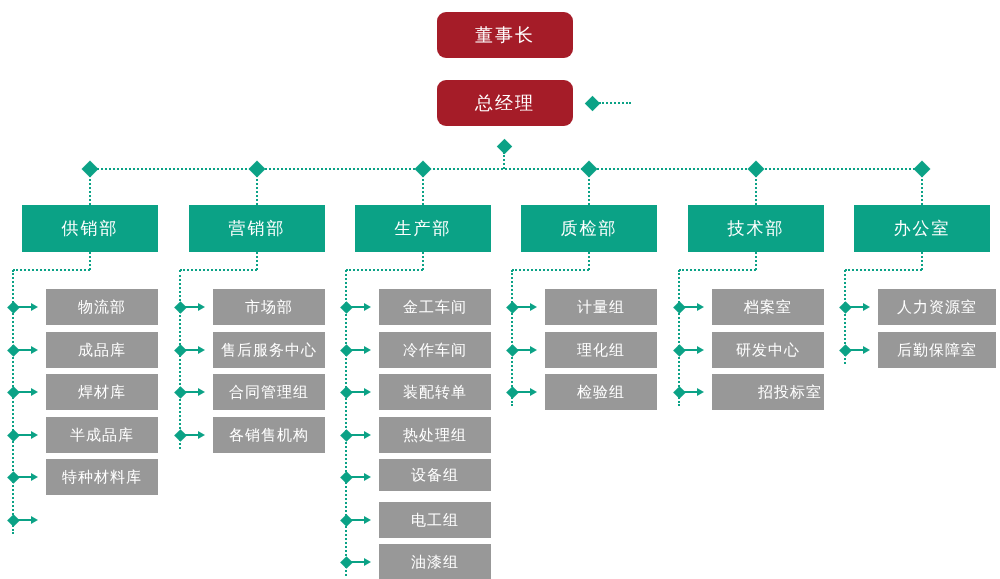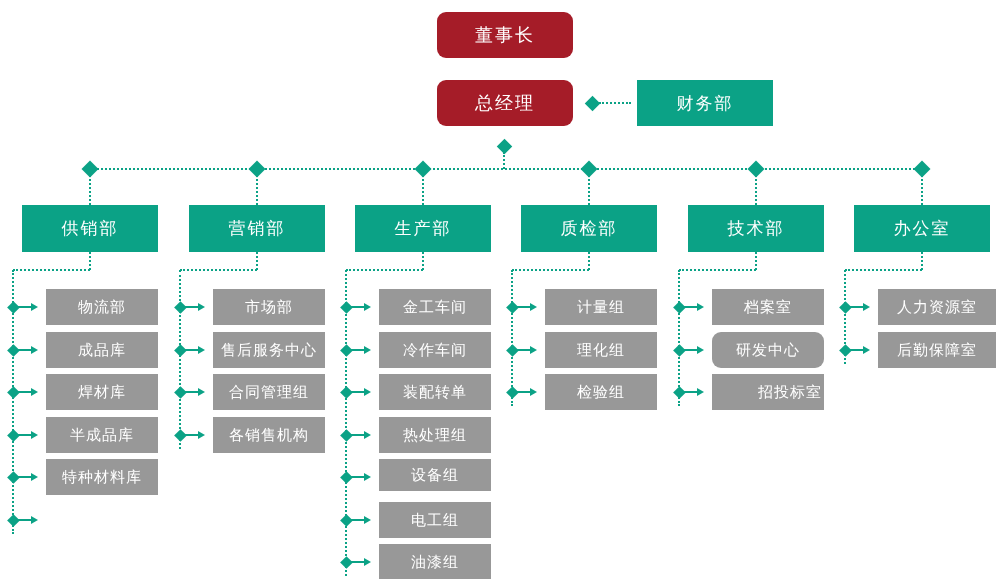--- a/index.html
+++ b/index.html
@@ -65,21 +65,20 @@
     border-top:4px solid transparent;
     border-bottom:4px solid transparent;
   }
 </style>
 </head>
 <body>
 
 <div id="canvas">
   <div class="box red" style="left:437px;top:80px;width:136px;height:46px;">总经理</div>
   <div class="box red" style="left:437px;top:12px;width:136px;height:46px;">董事长</div>
-  <div class="box teal" style="left:637px;top:80px;width:136px;height:46px;">财务部</div>
 <div class="diamond" style="left: 586.5px; top: 97.5px; width: 11px; height: 11px;"></div>
     <div class="dot-h" style="left: 599px; top: 102px; width: 32px;"></div>
     <div class="diamond" style="left: 498.5px; top: 140.5px; width: 11px; height: 11px;"></div>
     <div class="dot-v" style="left: 503px; top: 152px; height: 17px;"></div>
     <div class="dot-h" style="left: 89px; top: 168px; width: 834px;"></div>
     <div class="diamond" style="left: 84px; top: 163px; width: 12px; height: 12px;"></div>
     <div class="dot-v" style="left: 89px; top: 175px; height: 30px;"></div>
     <div class="box teal" style="left: 22px; top: 205px; width: 136px; height: 47px;">供销部</div>
     <div class="dot-v" style="left: 89px; top: 252px; height: 18px;"></div>
     <div class="dot-h" style="left: 13px; top: 269px; width: 77px;"></div>
@@ -187,21 +186,21 @@
     <div class="dot-v" style="left: 755px; top: 252px; height: 18px;"></div>
     <div class="dot-h" style="left: 679px; top: 269px; width: 77px;"></div>
     <div class="dot-v" style="left: 678px; top: 270px; height: 136px;"></div>
     <div class="diamond" style="left: 674.5px; top: 302.5px; width: 9px; height: 9px;"></div>
     <div class="arrow-shaft" style="left: 684px; top: 306px; width: 14px;"></div>
     <div class="arrow-head" style="left: 697px; top: 303px;"></div>
     <div class="box gray" style="left: 712px; top: 289px; width: 112px; height: 36px;">档案室</div>
     <div class="diamond" style="left: 674.5px; top: 345.5px; width: 9px; height: 9px;"></div>
     <div class="arrow-shaft" style="left: 684px; top: 349px; width: 14px;"></div>
     <div class="arrow-head" style="left: 697px; top: 346px;"></div>
-    <div class="box gray" style="left: 712px; top: 332px; width: 112px; height: 36px; border-radius: 9px;">研发中心</div>
+    <div class="box gray" style="left: 712px; top: 332px; width: 112px; height: 36px;">研发中心</div>
     <div class="diamond" style="left: 674.5px; top: 387.5px; width: 9px; height: 9px;"></div>
     <div class="arrow-shaft" style="left: 684px; top: 391px; width: 14px;"></div>
     <div class="arrow-head" style="left: 697px; top: 388px;"></div>
     <div class="box gray" style="left: 712px; top: 374px; width: 112px; height: 36px; padding-left: 44px;">招投标室</div>
     <div class="diamond" style="left: 916px; top: 163px; width: 12px; height: 12px;"></div>
     <div class="dot-v" style="left: 921px; top: 175px; height: 30px;"></div>
     <div class="box teal" style="left: 854px; top: 205px; width: 136px; height: 47px;">办公室</div>
     <div class="dot-v" style="left: 921px; top: 252px; height: 18px;"></div>
     <div class="dot-h" style="left: 845px; top: 269px; width: 77px;"></div>
     <div class="dot-v" style="left: 844px; top: 270px; height: 94px;"></div>

